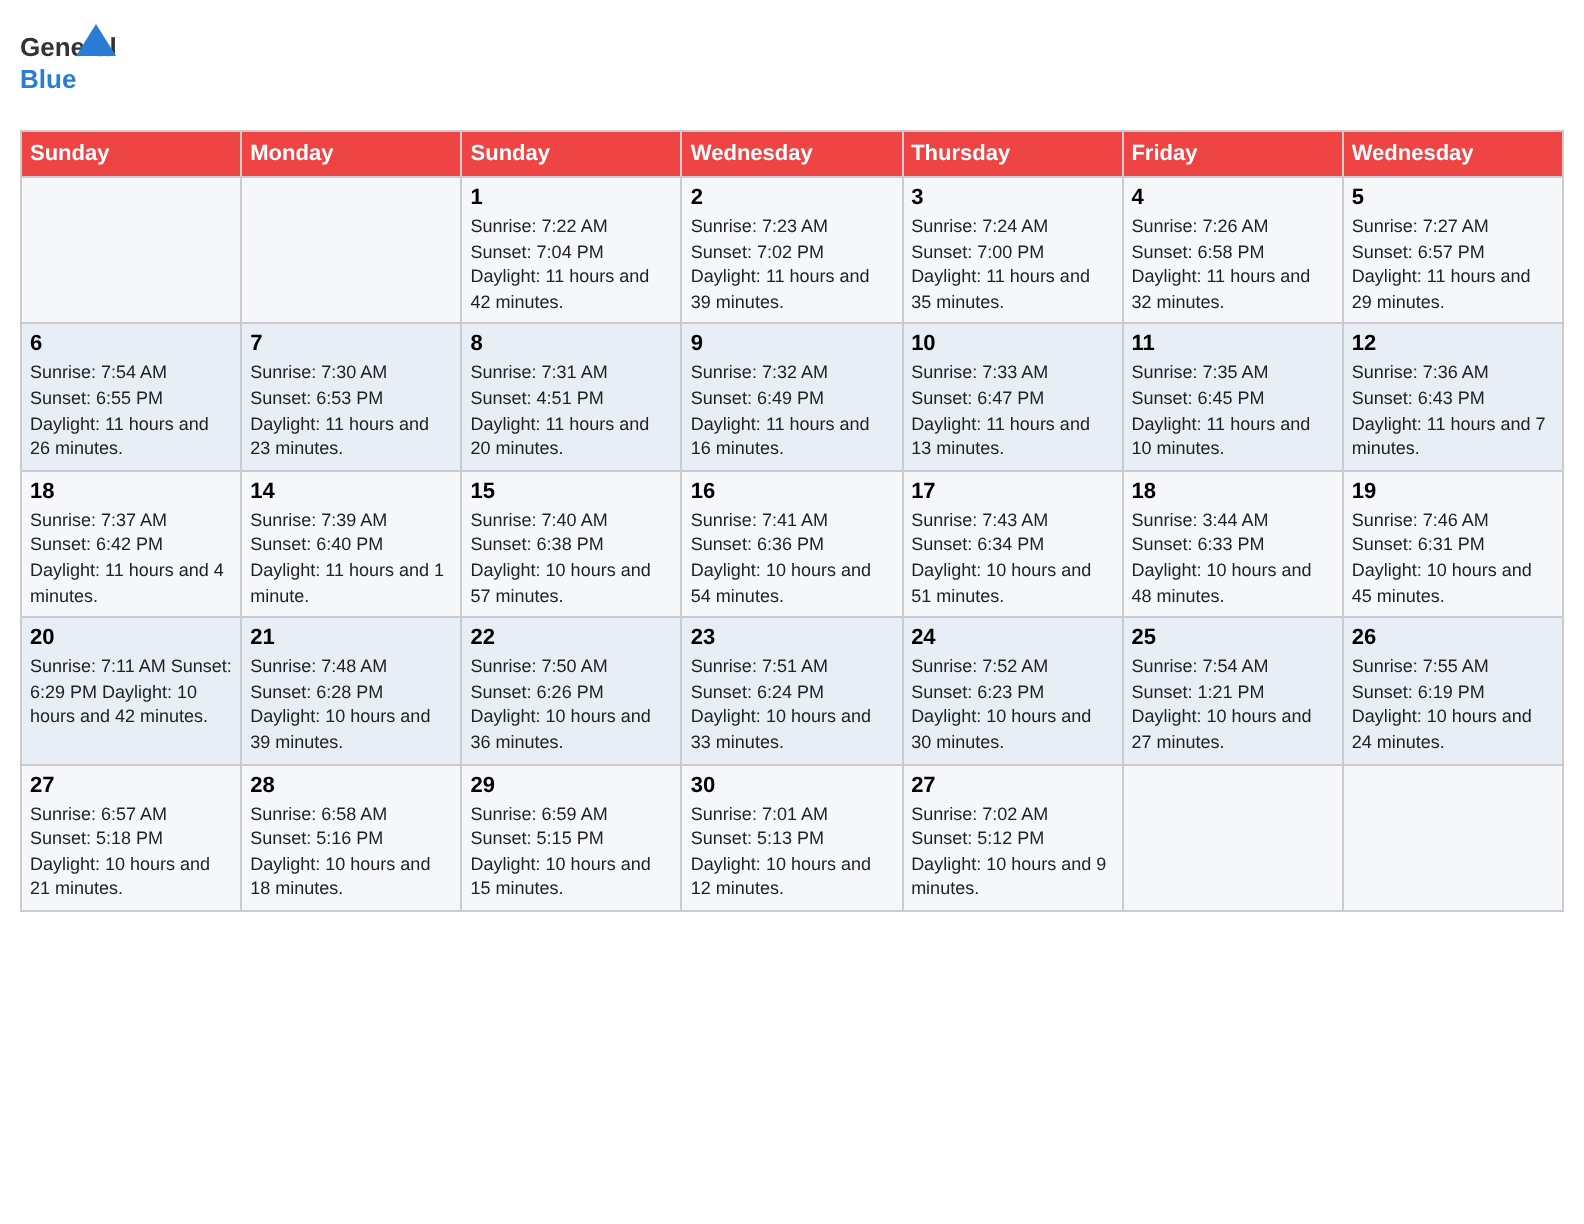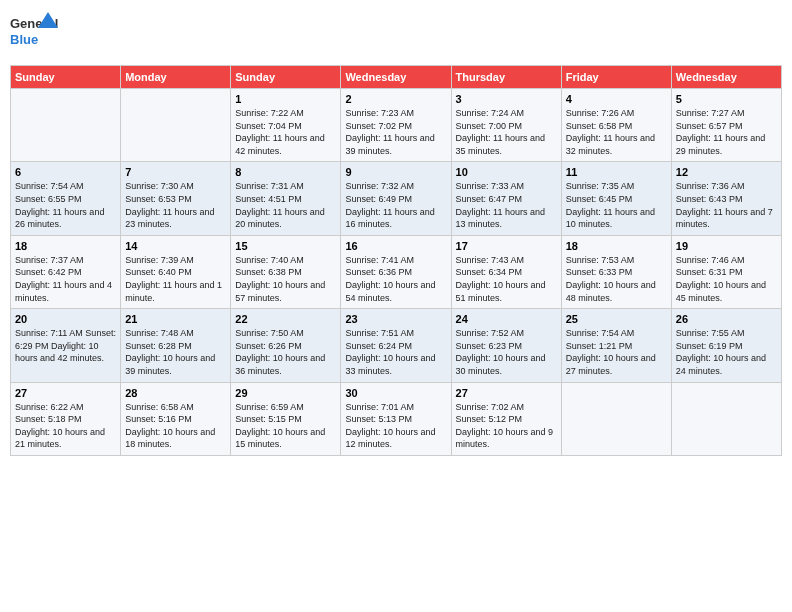--- a/index.html
+++ b/index.html
@@ -207,21 +207,21 @@
 Daylight: 10 hours and 54 minutes.</div>
         </td>
         <td>
           <div class="day-number">17</div>
           <div class="day-info">Sunrise: 7:43 AM
 Sunset: 6:34 PM
 Daylight: 10 hours and 51 minutes.</div>
         </td>
         <td>
           <div class="day-number">18</div>
-          <div class="day-info">Sunrise: 7:53 AM
+          <div class="day-info">Sunrise: 3:44 AM
 Sunset: 6:33 PM
 Daylight: 10 hours and 48 minutes.</div>
         </td>
         <td>
           <div class="day-number">19</div>
           <div class="day-info">Sunrise: 7:46 AM
 Sunset: 6:31 PM
 Daylight: 10 hours and 45 minutes.</div>
         </td>
       </tr>
@@ -265,21 +265,21 @@
         <td>
           <div class="day-number">26</div>
           <div class="day-info">Sunrise: 7:55 AM
 Sunset: 6:19 PM
 Daylight: 10 hours and 24 minutes.</div>
         </td>
       </tr>
       <tr>
         <td>
           <div class="day-number">27</div>
-          <div class="day-info">Sunrise: 6:22 AM
+          <div class="day-info">Sunrise: 6:57 AM
 Sunset: 5:18 PM
 Daylight: 10 hours and 21 minutes.</div>
         </td>
         <td>
           <div class="day-number">28</div>
           <div class="day-info">Sunrise: 6:58 AM
 Sunset: 5:16 PM
 Daylight: 10 hours and 18 minutes.</div>
         </td>
         <td>

